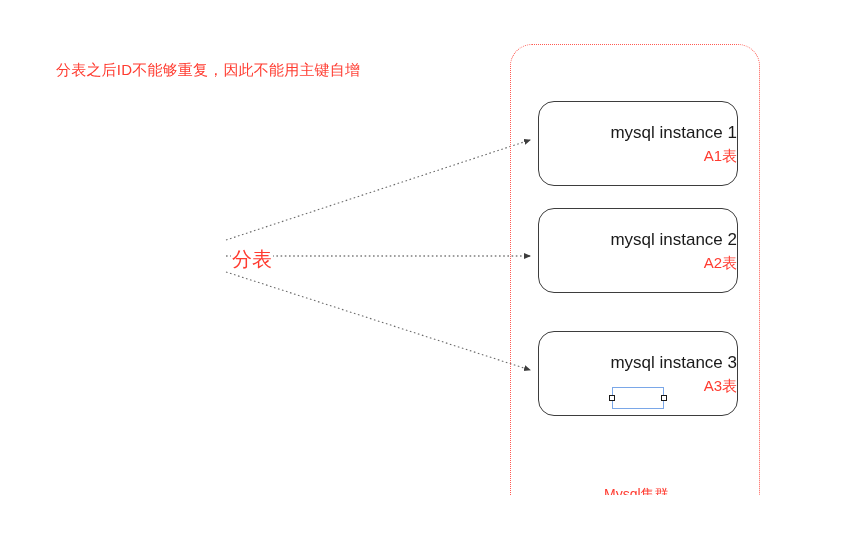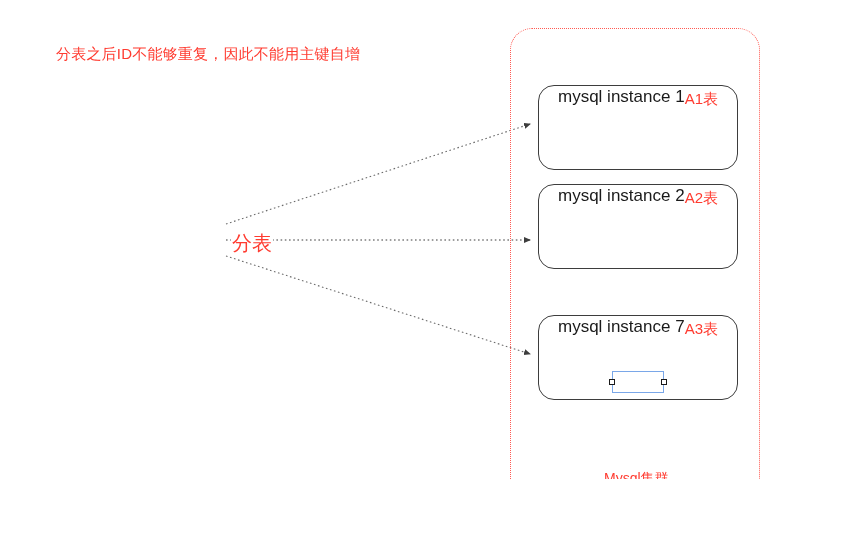--- a/index.html
+++ b/index.html
@@ -7,20 +7,21 @@
     padding: 0;
     background: #ffffff;
   }
   #canvas {
     position: relative;
     width: 844px;
     height: 479px;
     background: #ffffff;
     overflow: hidden;
     font-family: "Liberation Sans", "DejaVu Sans", sans-serif;
+    margin-top: 16px;
   }
   #wires {
     position: absolute;
     left: 0;
     top: 0;
     width: 844px;
     height: 548px;
     pointer-events: none;
   }
 
@@ -36,21 +37,22 @@
   }
 
   
   .node {
     position: absolute;
     box-sizing: border-box;
     background: #ffffff;
     border: 1.6px solid #3d3d3d;
     border-radius: 16px;
     display: flex;
-    align-items: flex-start;
+    flex-direction: column;
+    align-items: flex-end;
     justify-content: center;
   }
   .node-title {
     font-size: 17px;
     color: #1a1a1a;
     white-space: nowrap;
     line-height: 1.25;
   }
   .node-sub {
     font-size: 15px;
@@ -62,21 +64,21 @@
 
   #node-single {
     left: 27px;
     top: 197px;
     width: 198px;
     height: 86px;
   }
   #node-single .node-title { font-size: 18px; }
 
   #node-m1 { left: 538px; top: 85px;  width: 200px; height: 85px; }
-  #node-m2 { left: 538px; top: 184px; width: 200px; height: 85px; }
+  #node-m2 { left: 538px; top: 192px; width: 200px; height: 85px; }
   #node-m3 { left: 538px; top: 315px; width: 200px; height: 85px; }
 
   
   .cluster {
     position: absolute;
     left: 510px;
     top: 28px;
     width: 250px;
     height: 472px;
     box-sizing: border-box;
@@ -166,21 +168,21 @@
     <div class="node-title">mysql instance 1</div>
     <div class="node-sub">A1表</div>
   </div>
 
   <div class="node" id="node-m2">
     <div class="node-title">mysql instance 2</div>
     <div class="node-sub">A2表</div>
   </div>
 
   <div class="node" id="node-m3">
-    <div class="node-title">mysql instance 7</div>
+    <div class="node-title">mysql instance 3</div>
     <div class="node-sub">A3表</div>
   </div>
 
   <div class="selection-box"></div>
   <div class="handle left"></div>
   <div class="handle right"></div>
 
   <div class="watermark">https://blog.csdn.net/GJOED</div>
 
 </div>

